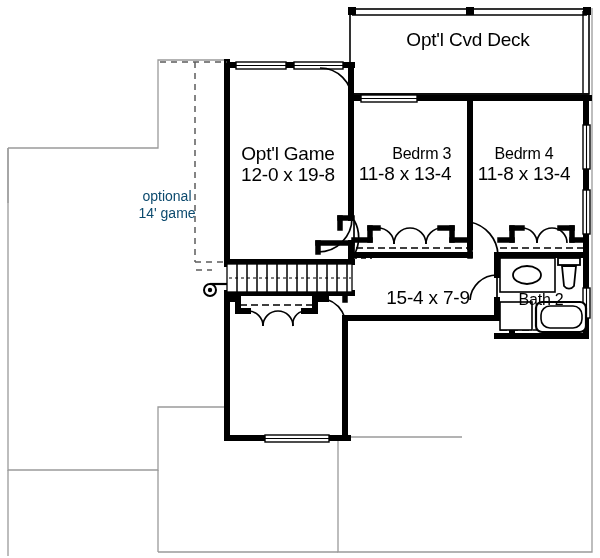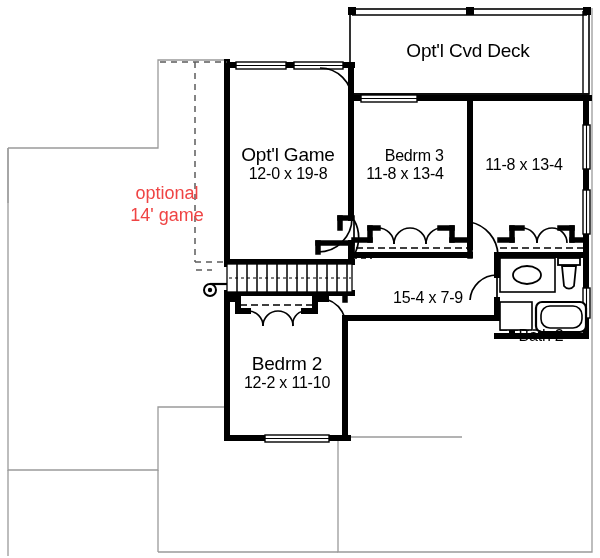--- a/index.html
+++ b/index.html
@@ -13,25 +13,25 @@
   .lbl{
     position:absolute;
     color:#000;
     text-align:center;
     line-height:1.12;
     white-space:nowrap;
     font-weight:400;
     letter-spacing:-0.2px;
   }
   .lbl .nm{display:block;font-size:19px;}
-  .lbl .dim{display:block;font-size:16px;}
+  .lbl .dim{display:block;font-size:19px;}
   .lbl.small .nm{font-size:16px;}
   .note{
-    position:absolute;color:#ef4444;text-align:center;
-    font-size:18px;line-height:1.2;white-space:nowrap;
+    position:absolute;color:#0c4a6e;text-align:center;
+    font-size:14px;line-height:1.2;white-space:nowrap;
   }
 </style>
 </head>
 <body>
 
 <div id="plan">
 
   <svg width="600" height="558" viewBox="0 0 600 558">
 
     <g fill="none" stroke="#9a9a9a" stroke-width="1.3">
@@ -287,49 +287,46 @@
       <line x1="160" y1="62" x2="227" y2="62"></line>
       <line x1="195" y1="262" x2="227" y2="262"></line>
       <line x1="196" y1="270" x2="212" y2="270"></line>
     </g>
 
     <g stroke="#000" stroke-width="1.6" stroke-dasharray="5,4" fill="none">
       <line x1="352" y1="258" x2="372" y2="258"></line>
     </g>
   </svg>
 
-  <div class="lbl" style="left:468px;top:51px;transform:translate(-50%,-50%);">
+  <div class="lbl" style="left:468px;top:40px;transform:translate(-50%,-50%);">
     <span class="nm">Opt'l Cvd Deck</span>
   </div>
 
   <div class="lbl" style="left:288px;top:164px;transform:translate(-50%,-50%);">
     <span class="nm">Opt'l Game</span>
     <span class="dim">12-0 x 19-8</span>
   </div>
 
   <div class="lbl small" style="left:405px;top:165px;transform:translate(-50%,-50%);text-align:right;">
     <span class="nm">Bedrm 3</span>
     <span class="dim">11-8 x 13-4</span>
   </div>
 
   <div class="lbl small" style="left:524px;top:165px;transform:translate(-50%,-50%);">
+    <span class="nm">Bedrm 4</span>
     <span class="dim">11-8 x 13-4</span>
   </div>
 
   <div class="lbl" style="left:428px;top:298px;transform:translate(-50%,-50%);">
     <span class="dim">15-4 x 7-9</span>
   </div>
 
-  <div class="lbl small" style="left:541px;top:300px;transform:translate(-50%,-50%);margin-top:36px;">
+  <div class="lbl small" style="left:541px;top:300px;transform:translate(-50%,-50%);">
     <span class="nm">Bath 2</span>
   </div>
 
-  <div class="lbl" style="left:287px;top:373px;transform:translate(-50%,-50%);">
-    <span class="nm">Bedrm 2</span>
-    <span class="dim">12-2 x 11-10</span>
-  </div>
 
   <div class="note" style="left:167px;top:205px;transform:translate(-50%,-50%);">
     <span>optional</span><br>
     <span>14' game</span>
   </div>
 
 </div>
 
 </body></html>

